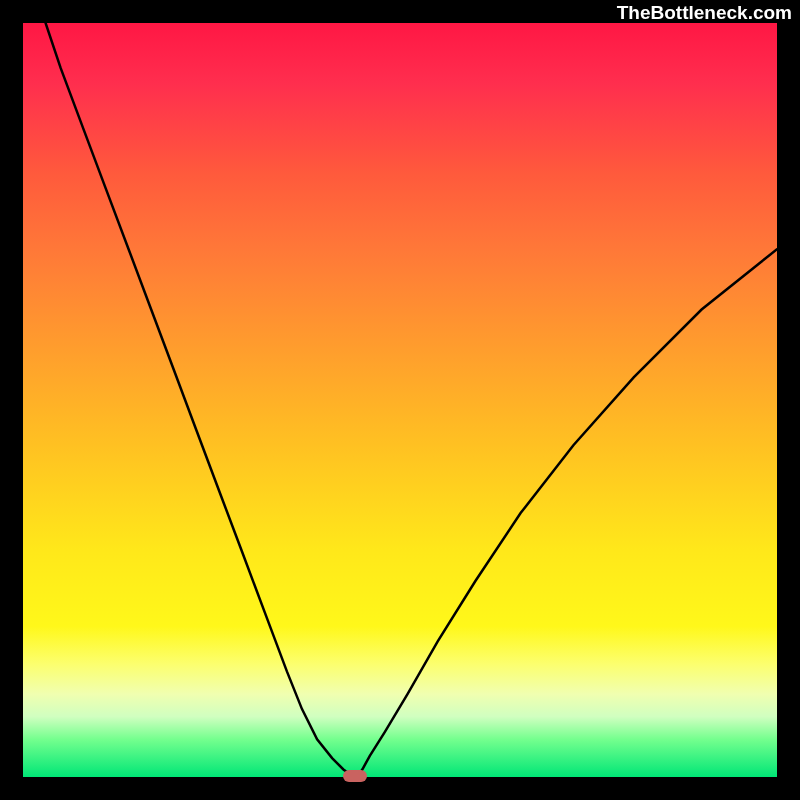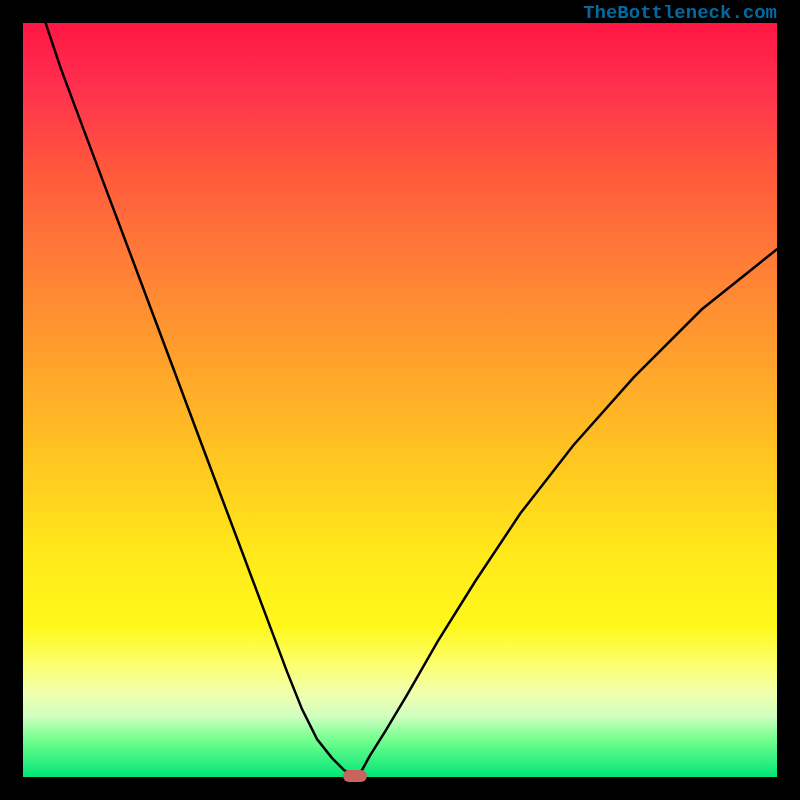--- a/index.html
+++ b/index.html
@@ -27,25 +27,25 @@
         #fcff6e 85%,
         #f0ffb0 89%,
         #d0ffc0 92%,
         #74ff8e 95%,
         #00e676 100%
       );
     }
     .watermark {
       position: absolute;
       top: 2px;
-      right: 23px;
-      font-family: Liberation Mono, monospace;
+      right: 8px;
+      font-family: Liberation Sans, sans-serif;
       font-size: 19px;
       font-weight: bold;
-      color: #0369a1;
+      color: #ffffff;
       z-index: 5;
     }
     .curve { position: absolute; inset: 0; z-index: 3; }
     .marker {
       position: absolute;
       width: 24px;
       height: 12px;
       background: #c96360;
       border-radius: 7px;
       z-index: 4;

